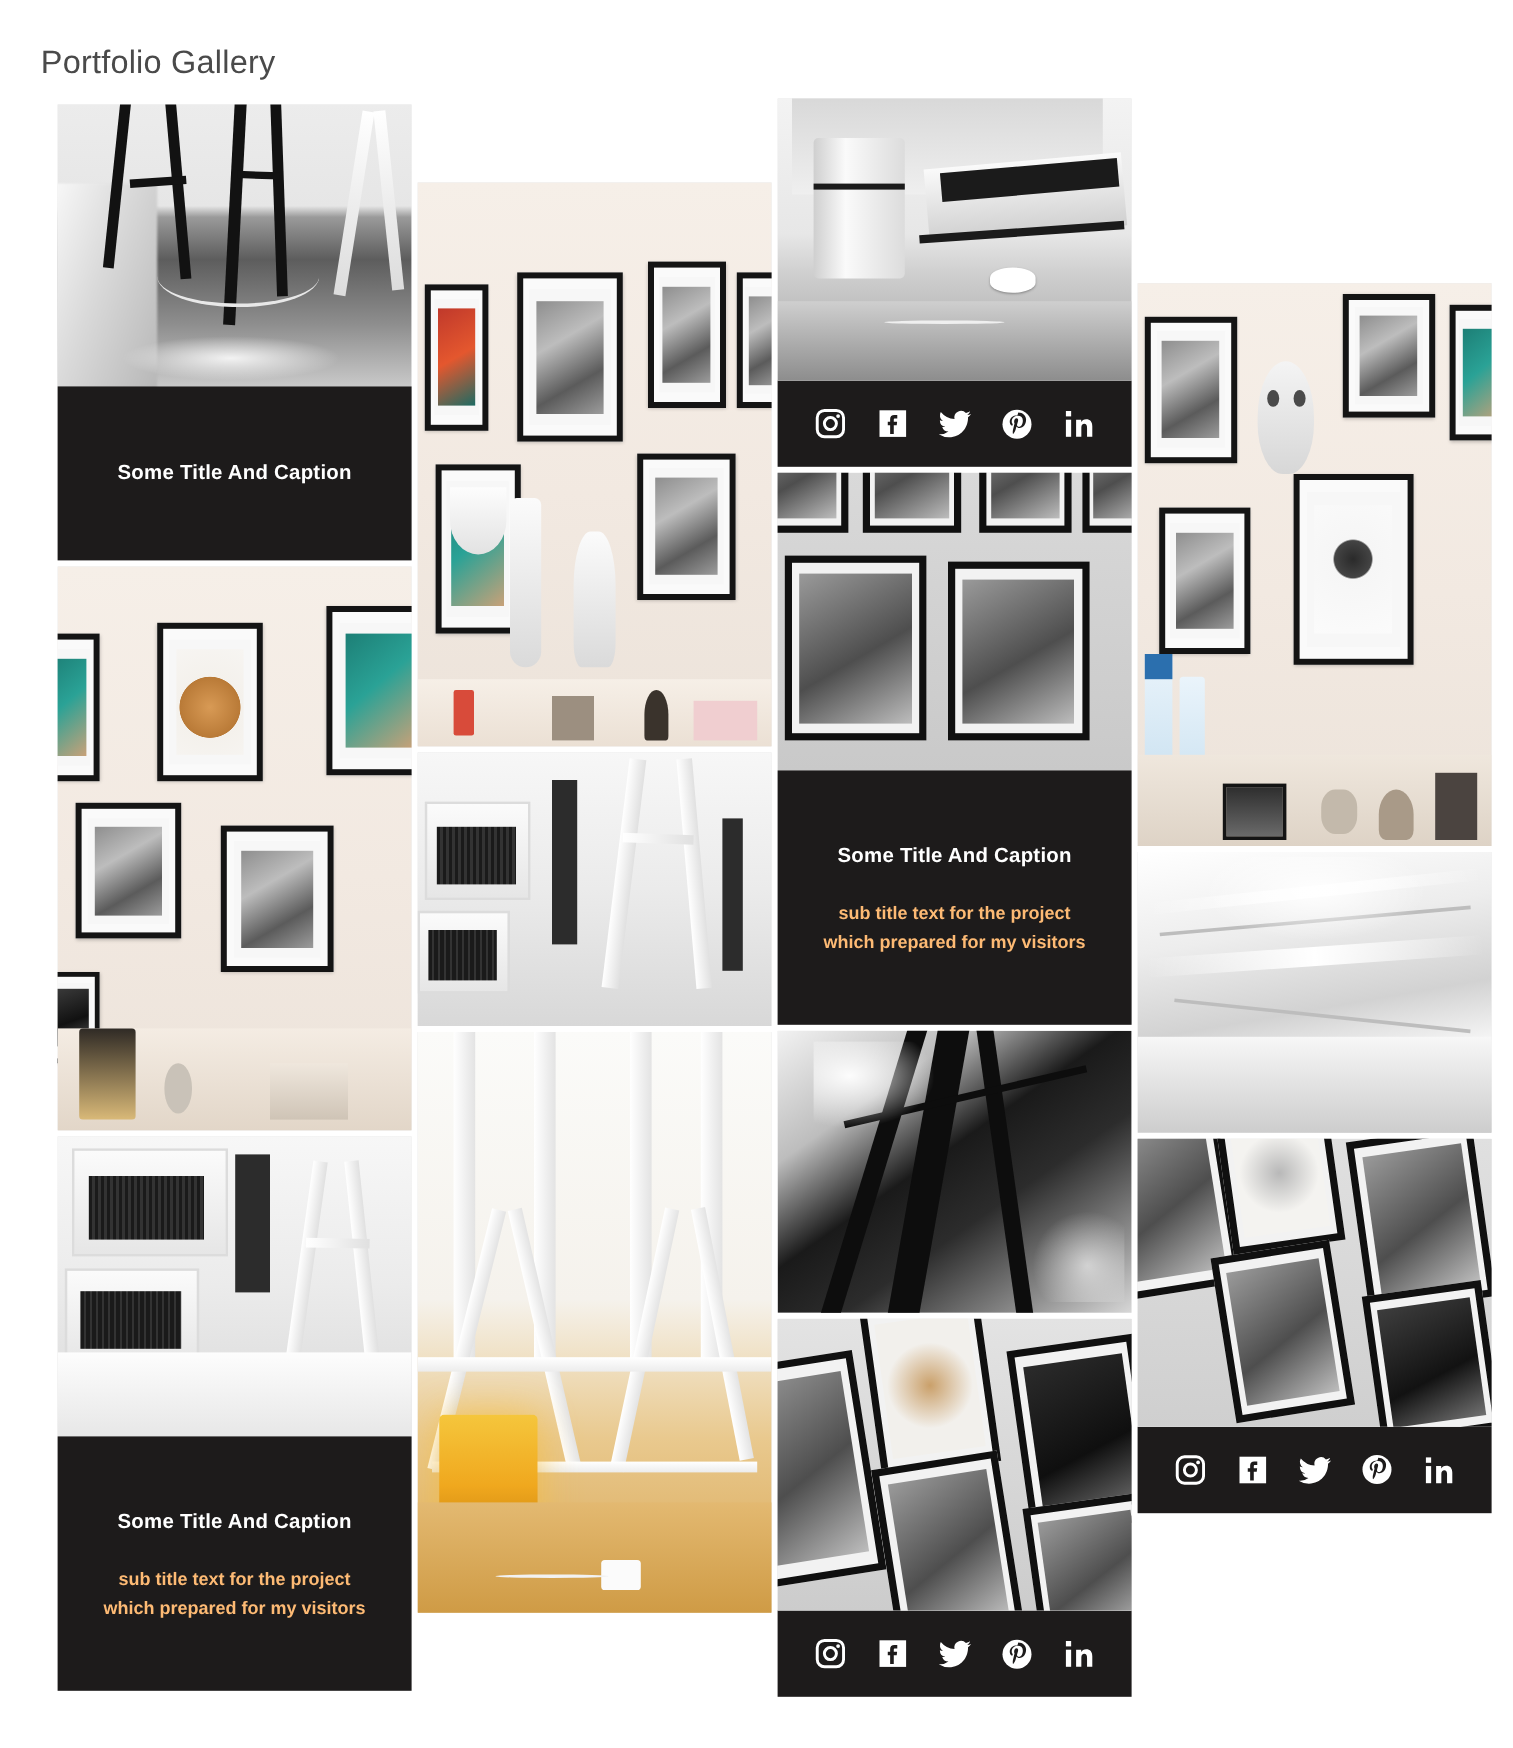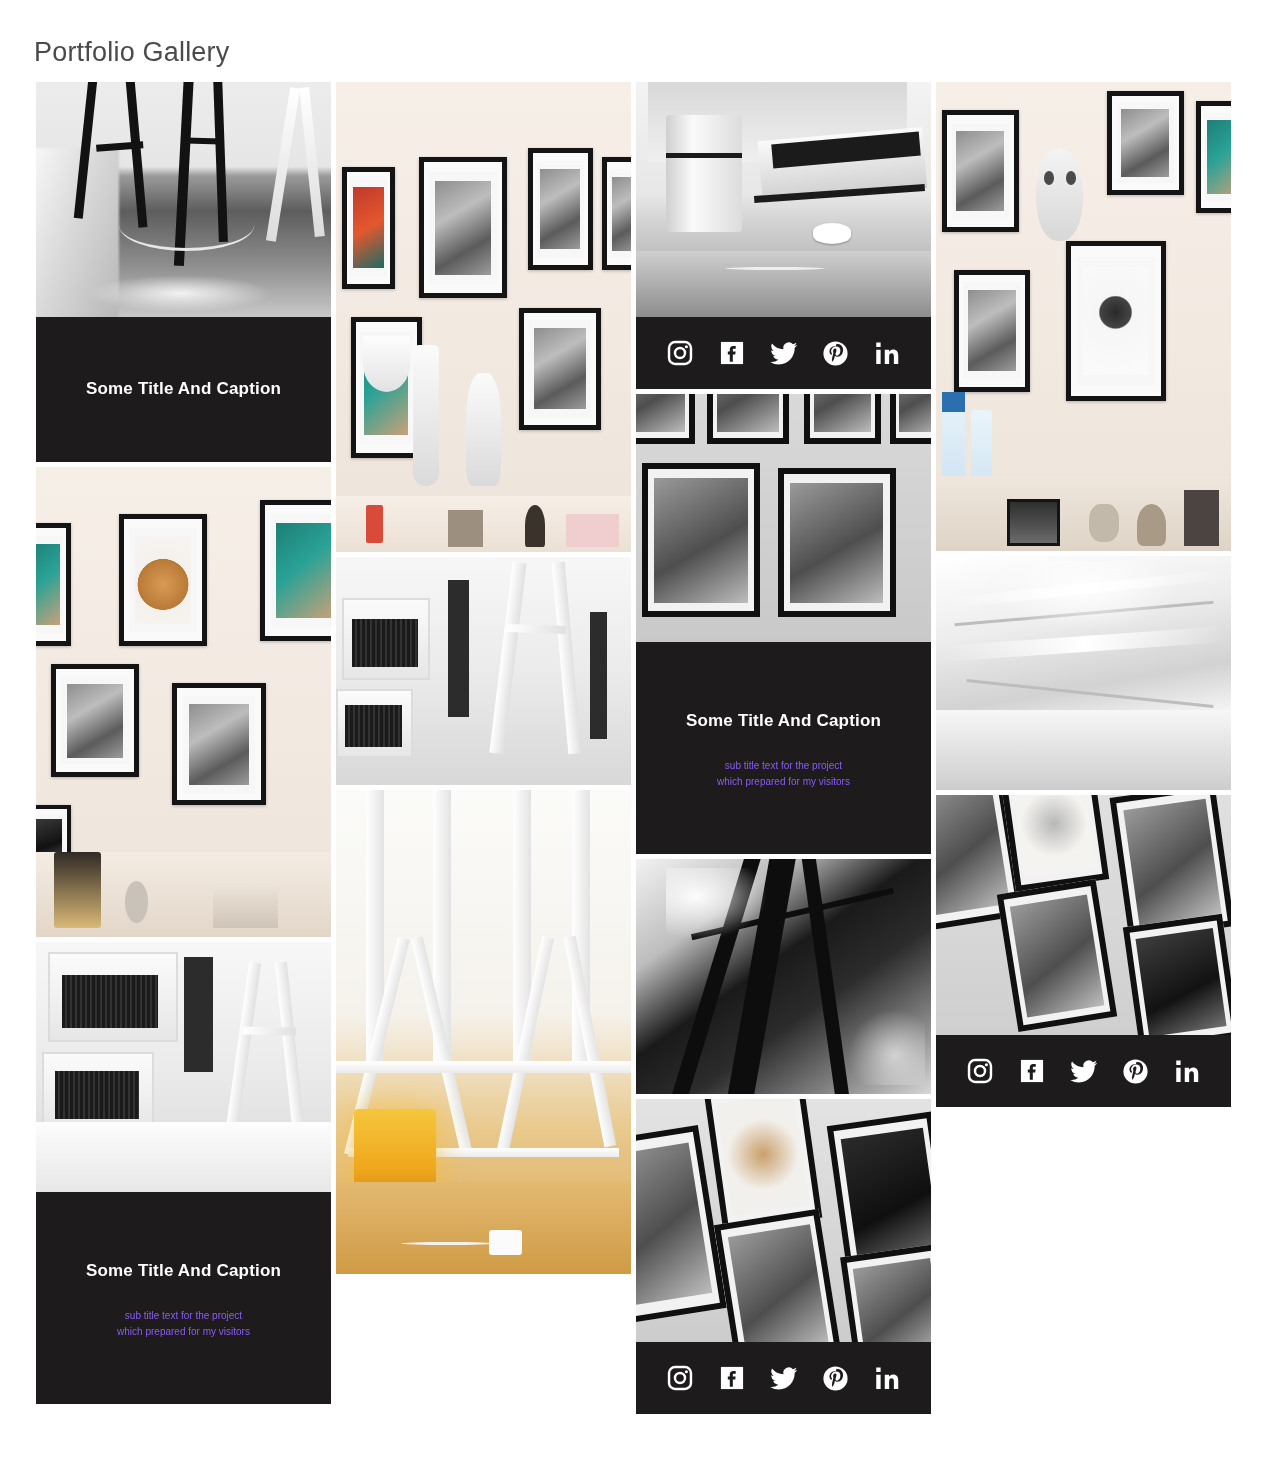--- a/index.html
+++ b/index.html
@@ -21,25 +21,25 @@
     left: 34px; top: 18px;
     font-size: 27px;
     font-weight: 400;
     color: #4a4a4a;
     letter-spacing: 0.2px;
     line-height: 1.2;
   }
 
   .gallery {
     position: absolute;
-    left: 36px; top: 82px;
+    left: 48px; top: 82px;
     width: 1188px;
     display: flex;
     gap: 5px;
-    align-items: flex-start;
+    align-items: center;
   }
   .col { width: 295px; display: flex; flex-direction: column; gap: 5px; }
 
   .tile { position: relative; width: 295px; overflow: hidden; background: #e9e9e9; }
 
   
   .caption {
     position: relative;
     width: 295px;
     background: #1d1b1b;
@@ -52,24 +52,24 @@
     padding: 14px 16px;
   }
   .caption .cap-title {
     font-size: 17px;
     font-weight: 700;
     letter-spacing: 0.2px;
     line-height: 1.3;
   }
   .caption .cap-sub {
     margin-top: 26px;
-    font-size: 10px;
-    font-weight: 400;
+    font-size: 15px;
+    font-weight: 700;
     line-height: 1.58;
-    color: #8b5cf6;
+    color: #fdba74;
   }
   .caption.only-title { min-height: 145px; }
   .caption.with-sub { min-height: 212px; }
   .caption.with-sub .cap-title { margin-top: 4px; }
 
   
   .social {
     width: 295px;
     background: #1d1b1b;
     display: flex;

